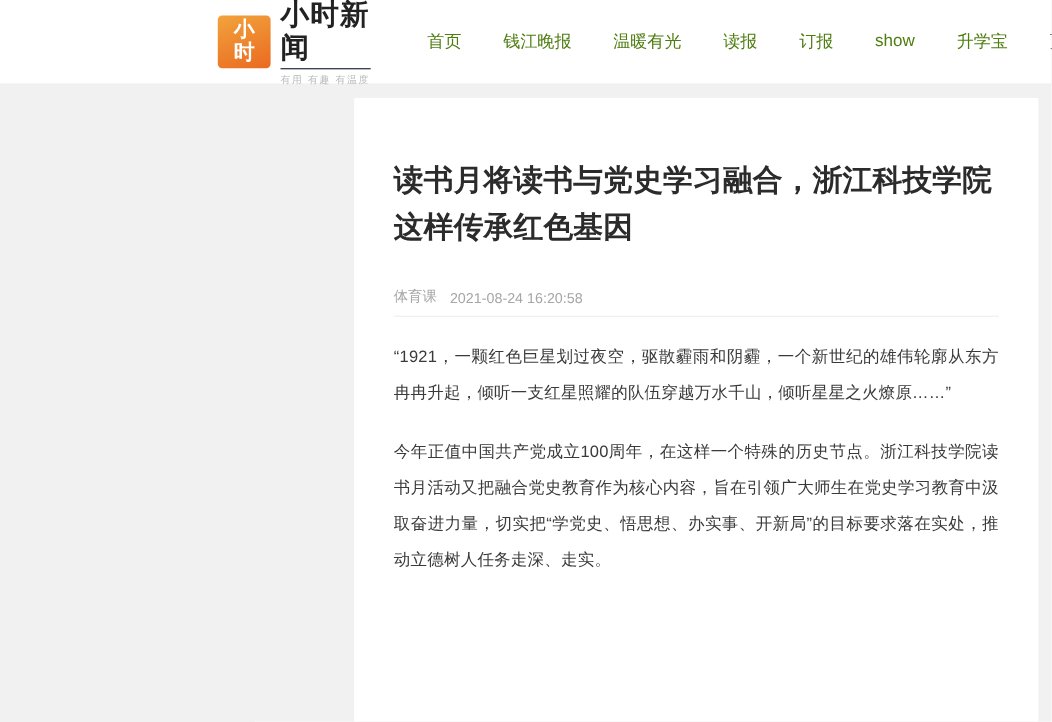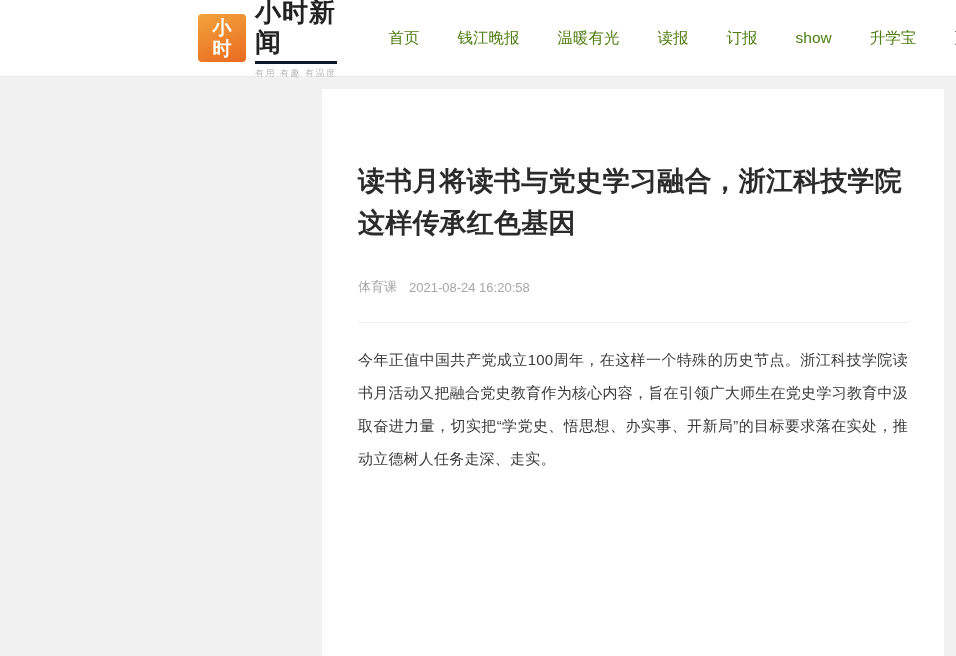--- a/index.html
+++ b/index.html
@@ -63,21 +63,21 @@
     color: #222222;
     letter-spacing: 1px;
     line-height: 30px;
     font-family: "Liberation Sans", sans-serif;
   }
   .brand-sub {
     margin-top: 4px;
     font-size: 9px;
     color: #b9b9b9;
     letter-spacing: 1.5px;
-    border-top: 3px solid #0f172a;
+    border-top: 1px solid #0f172a;
     padding-top: 3px;
     white-space: nowrap;
   }
   .main-nav {
     margin-left: 52px;
     display: flex;
     align-items: center;
     gap: 38px;
   }
   .nav-item {
@@ -103,36 +103,36 @@
     left: 322px;
     top: 12px;
     width: 622px;
     min-height: 568px;
     background: #ffffff;
     box-sizing: border-box;
     padding: 0 36px;
   }
   .article-title {
     margin: 0;
-    padding-top: 71px;
+    padding-top: 54px;
     font-size: 27px;
     line-height: 42px;
     color: #2b2b2b;
     font-weight: bold;
     letter-spacing: 0.2px;
     font-family: "Liberation Sans", sans-serif;
   }
   .article-meta {
     margin-top: 34px;
     font-size: 13px;
     color: #a6a6a6;
     display: flex;
     align-items: center;
     gap: 12px;
-    padding-bottom: 26px;
+    padding-bottom: 8px;
     border-bottom: 1px solid #eeeeee;
   }
   .byline {
     margin-top: 28px;
     font-size: 14.5px;
     font-weight: bold;
     color: #333333;
     letter-spacing: 0.3px;
   }
   .para {
@@ -181,17 +181,18 @@
   <div class="content-wrap">
     <div class="article-card">
       <h1 class="article-title">读书月将读书与党史学习融合，浙江科技学院这样传承红色基因</h1>
 
       <div class="article-meta">
         <span>体育课</span>
         <span>2021-08-24 16:20:58</span>
       </div>
 
 
+      <p class="para quote">“1921，一颗红色巨星划过夜空，驱散霾雨和阴霾，一个新世纪的雄伟轮廓从东方冉冉升起，倾听一支红星照耀的队伍穿越万水千山，倾听星星之火燎原……”</p>
       <p class="para">今年正值中国共产党成立100周年，在这样一个特殊的历史节点。浙江科技学院读书月活动又把融合党史教育作为核心内容，旨在引领广大师生在党史学习教育中汲取奋进力量，切实把“学党史、悟思想、办实事、开新局”的目标要求落在实处，推动立德树人任务走深、走实。</p>
     </div>
   </div>
 
 </div>
 
 </body></html>

